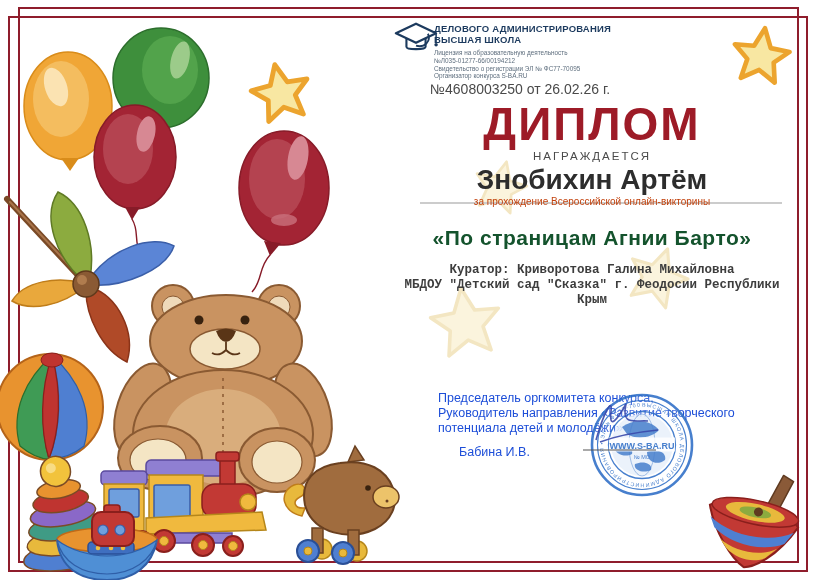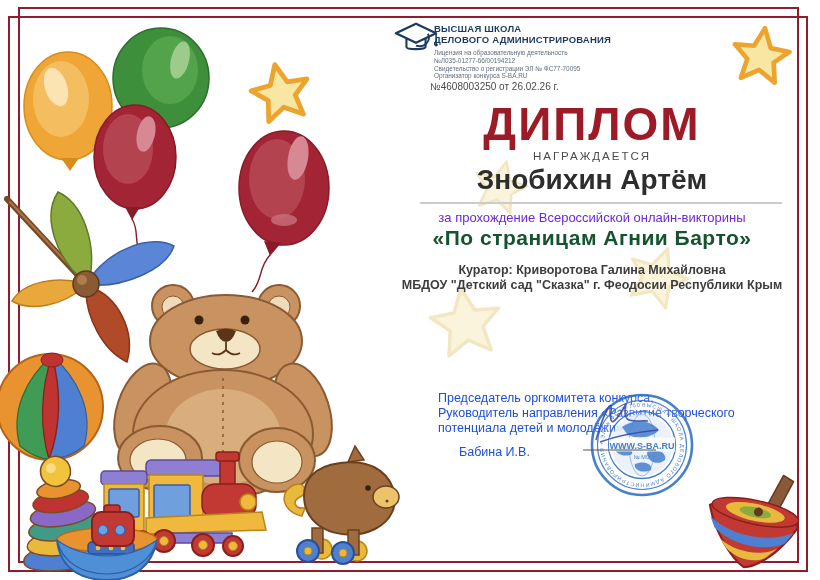--- a/index.html
+++ b/index.html
@@ -6,29 +6,29 @@
   .cert{position:relative;width:820px;height:580px;background:#ffffff;overflow:hidden;
         font-family:"Liberation Sans",sans-serif;}
   .frame{position:absolute;border:2px solid #8f1d2c;box-sizing:border-box;z-index:1;}
   .frame-a{left:18px;top:7px;width:781px;height:556px;}
   .frame-b{left:8px;top:16px;width:800px;height:556px;}
   .art{position:absolute;left:0;top:0;z-index:2;}
   .txt{position:absolute;z-index:3;}
   .stamp-layer{position:absolute;left:0;top:0;z-index:4;}
   .org-name{left:434px;top:23px;font-size:9.5px;font-weight:bold;color:#1c3a5e;line-height:11px;letter-spacing:.2px;}
   .license{left:434px;top:49px;font-size:6.4px;color:#5e6e7e;line-height:7.8px;}
-  .docnum{left:430px;top:81px;font-size:10px;color:#4a4a4a;}
+  .docnum{left:430px;top:81px;font-size:14px;color:#4a4a4a;}
   .col{left:400px;width:384px;text-align:center;}
   .title{top:97px;font-size:46px;font-weight:bold;color:#9d1b27;letter-spacing:2px;text-align:center;}
   .awarded{top:150px;font-size:11.5px;color:#4a4a4a;letter-spacing:2px;}
   .name{top:164px;font-size:28px;font-weight:600;color:#2d2d2d;}
   .rule{position:absolute;left:420px;top:202px;width:362px;height:2px;background:#cccccc;z-index:3;}
-  .reason{top:210px;font-size:13px;color:#6d28d9;}
+  .reason{top:196px;font-size:10px;color:#c2410c;}
   .quiz{top:226px;font-size:21px;font-weight:bold;color:#14532d;letter-spacing:.5px;}
-  .curator{top:263px;font-size:12.5px;font-weight:600;color:#3d3d3d;line-height:15px;}
+  .curator{top:263px;font-size:12.5px;font-weight:600;color:#3d3d3d;line-height:15px;font-family:Liberation Mono, monospace;}
   .footer{left:438px;top:391px;font-size:12.5px;color:#1d4ed8;line-height:15.2px;}
   .sig-name{margin-top:8px;margin-left:21px;}
 </style>
 </head>
 <body>
 
 <div class="cert">
 
   <div class="frame frame-a"></div>
   <div class="frame frame-b"></div>
@@ -201,22 +201,22 @@
 
   <svg class="txt" style="left:394px;top:20px;" width="44" height="38" viewBox="0 0 46 38">
     <path d="M23,3 L44,13 L23,23 L2,13 Z" fill="#ffffff" stroke="#1c3a5e" stroke-width="2.4" stroke-linejoin="round"></path>
     <path d="M23,26 C32,28.5 39,21 35.5,13.5" fill="none" stroke="#1c3a5e" stroke-width="2"></path>
     <path d="M13,18 L13,27 C13,30.5 33,30.5 33,27 L33,18" fill="none" stroke="#1c3a5e" stroke-width="2.2"></path>
     <line x1="44" y1="13" x2="44" y2="23" stroke="#1c3a5e" stroke-width="1.6"></line>
     <circle cx="44" cy="25" r="1.8" fill="#1c3a5e"></circle>
   </svg>
 
   <div class="txt org-name">
+    <div>ДЕЛОВОГО АДМИНИСТРИРОВАНИЯ</div>
     <div>ВЫСШАЯ ШКОЛА</div>
-    <div>ДЕЛОВОГО АДМИНИСТРИРОВАНИЯ</div>
   </div>
 
   <div class="txt license">
     <div>Лицензия на образовательную деятельность</div>
     <div>№Л035-01277-66/00194212</div>
     <div>Свидетельство о регистрации ЭЛ № ФС77-70095</div>
     <div>Организатор конкурса S-BA.RU</div>
   </div>
 
   <div class="txt docnum">№4608003250 от 26.02.26 г.</div>

